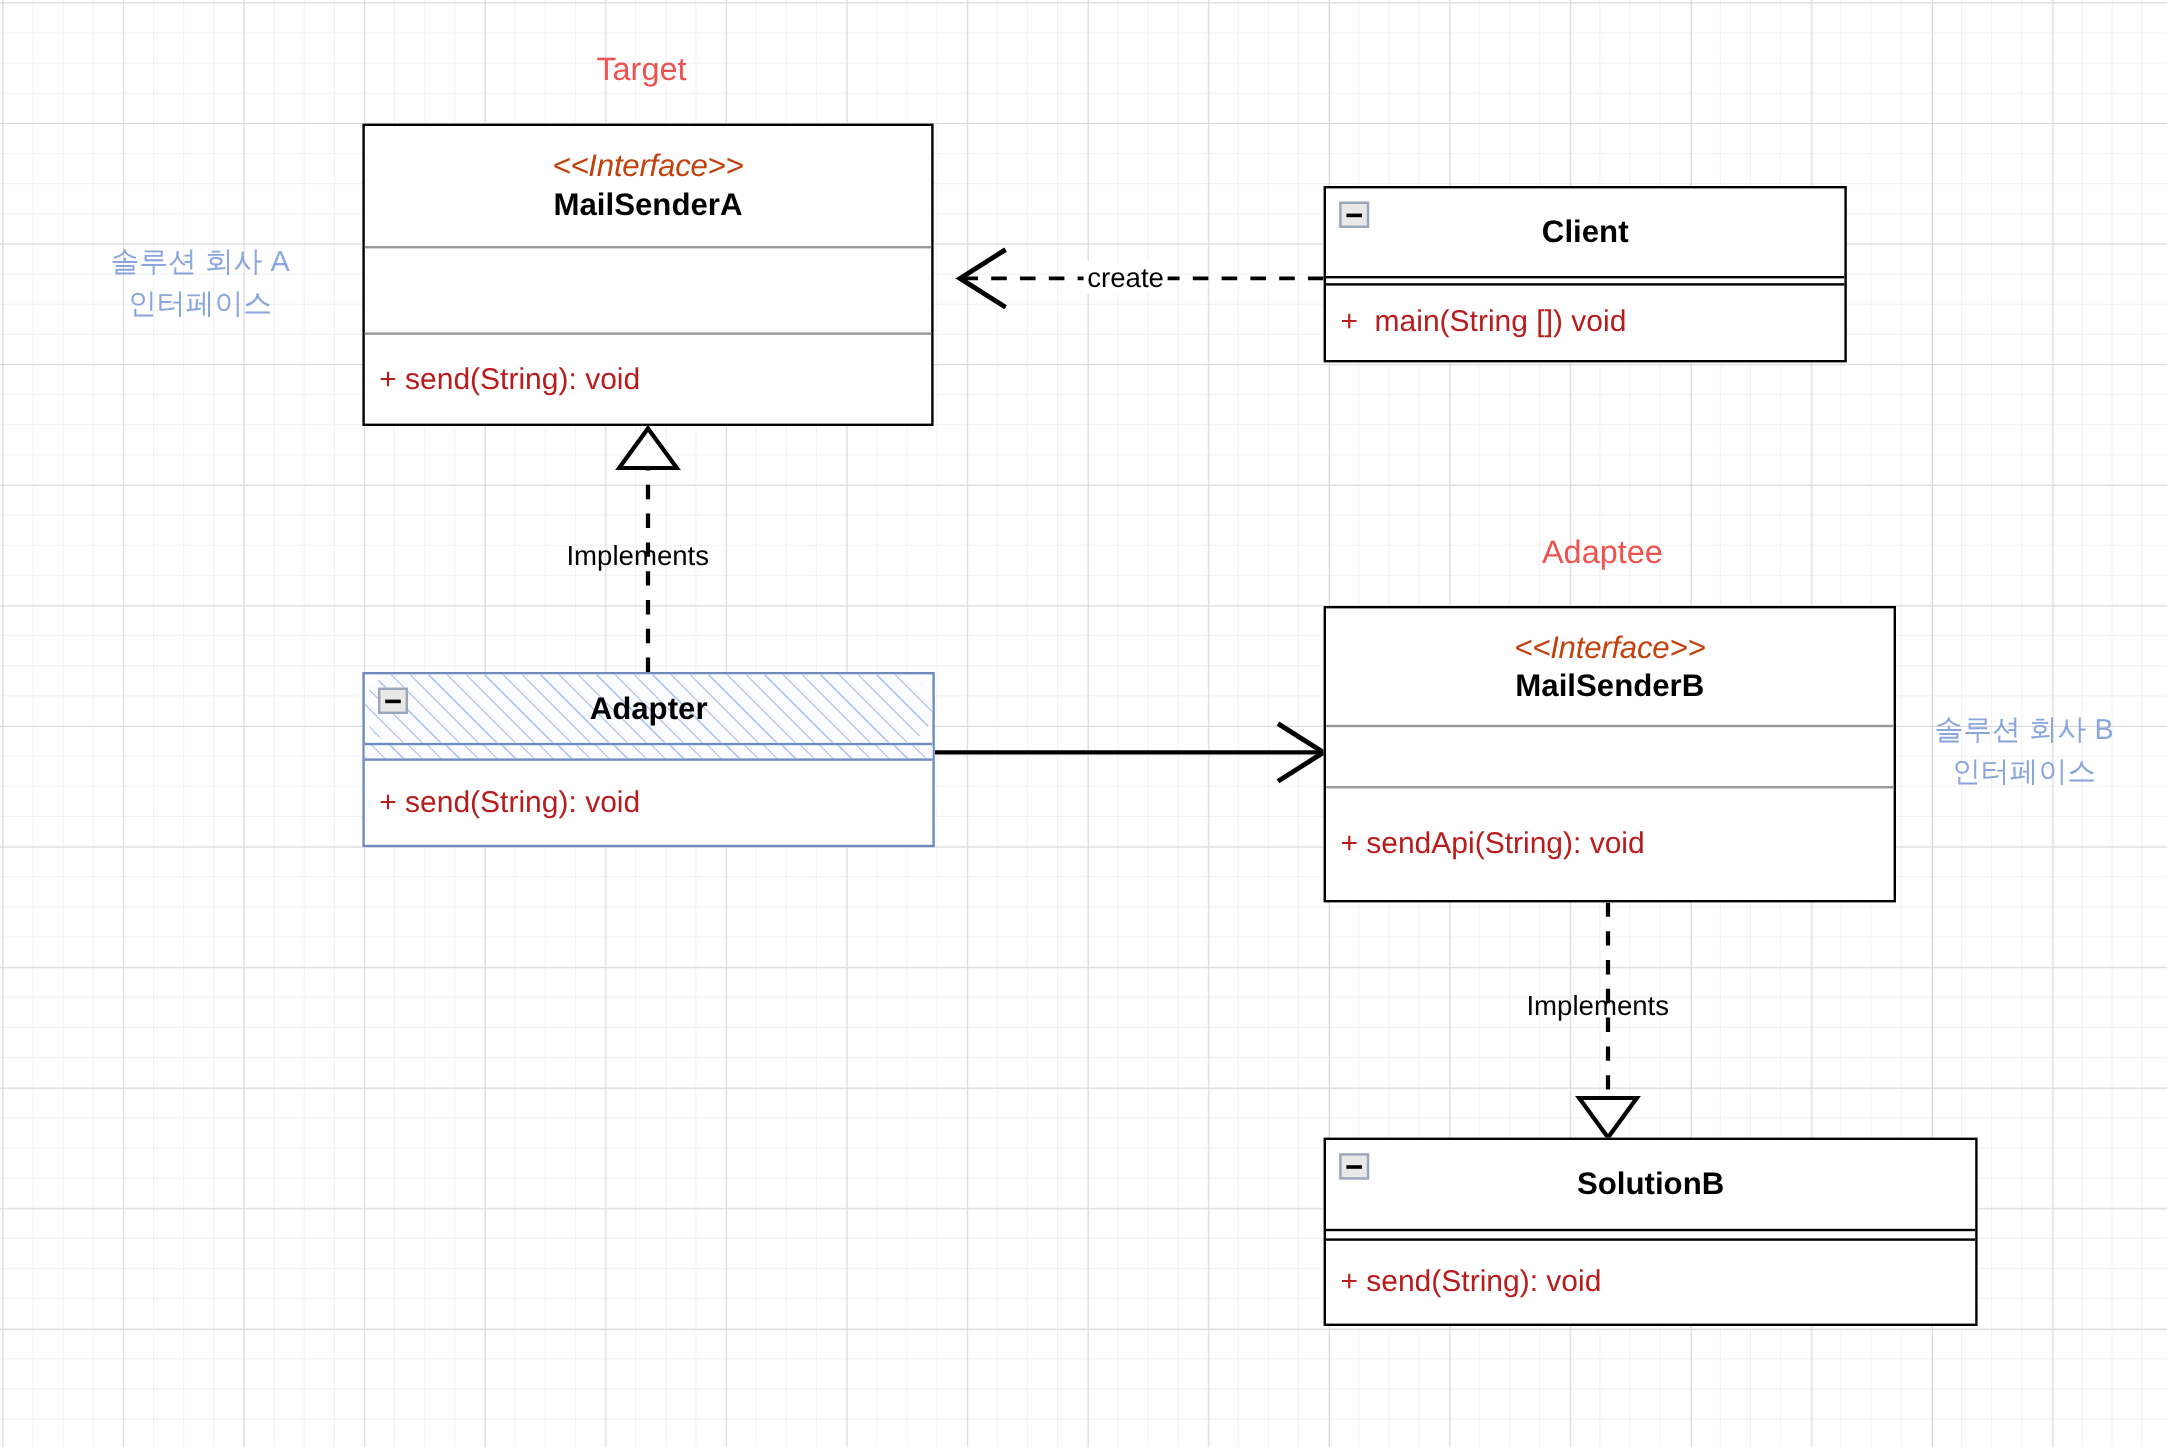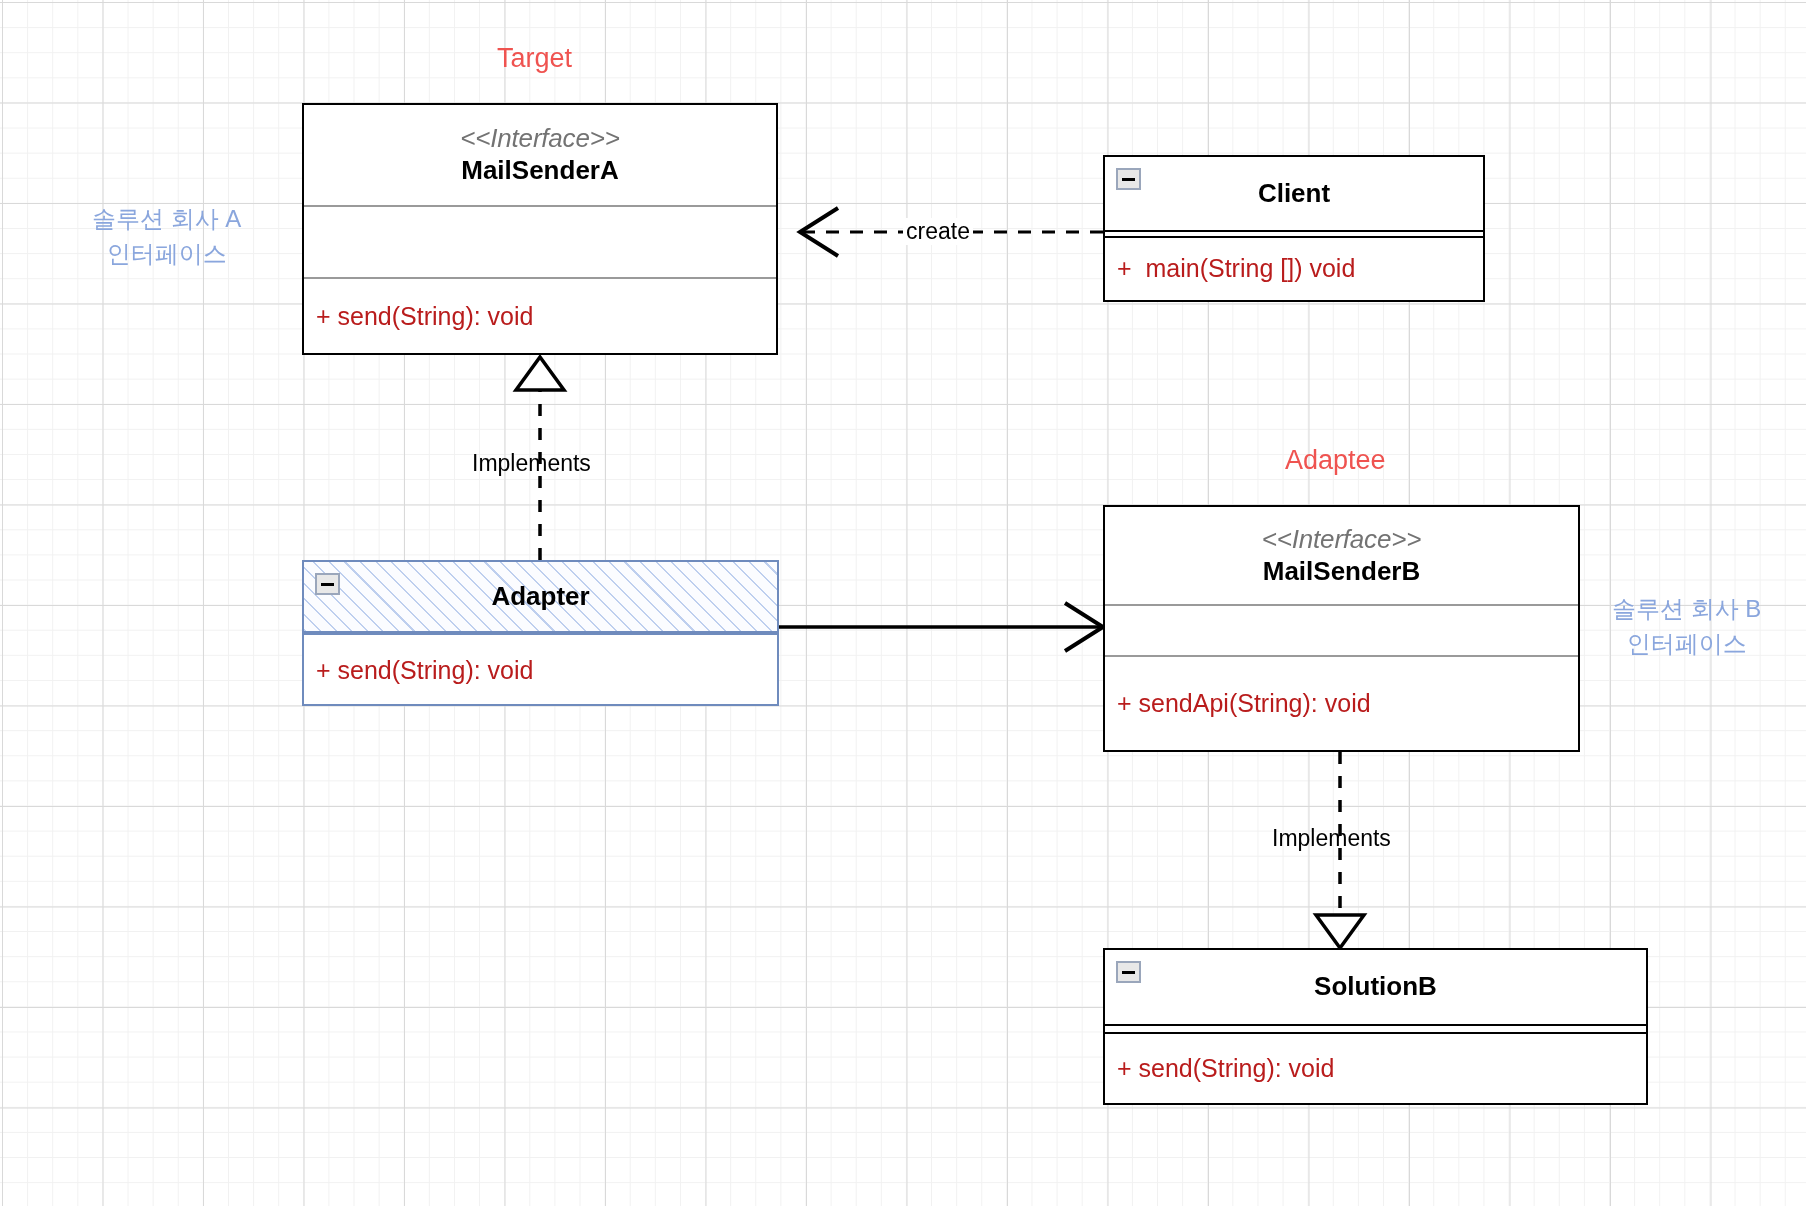--- a/index.html
+++ b/index.html
@@ -49,21 +49,21 @@
     display: flex;
     flex-direction: column;
     align-items: center;
     justify-content: center;
     text-align: center;
     box-sizing: border-box;
   }
   .stereotype {
     font-style: italic;
     font-size: 26px;
-    color: #737373;
+    color: #c2410c;
     line-height: 1.22;
     letter-spacing: -0.2px;
   }
   .cls-name {
     font-weight: bold;
     font-size: 26px;
     color: #000;
     line-height: 1.22;
   }
 
@@ -215,35 +215,35 @@
     <div class="cmp-name" style="height:100px;">
       <div class="stereotype">&lt;&lt;Interface&gt;&gt;</div>
       <div class="cls-name">MailSenderA</div>
     </div>
     <div class="cmp-attrs"></div>
     <div class="cmp-ops" style="height:76px;">
       <div class="op-text">+ send(String): void</div>
     </div>
   </div>
 
-  <div class="uml-box" style="left:1103px; top:155px; width:382px; height:147px;">
+  <div class="uml-box" style="left:1103px; top:155px; width:436px; height:147px;">
     <div class="cmp-name" style="height:73px;">
       <div class="collapse-box">
           <i></i>
         </div>
       <div class="cls-name">Client</div>
     </div>
     <div class="cmp-attrs thin" style="height:6px;"></div>
     <div class="cmp-ops dark" style="height:63px;">
       <div class="op-text">+  main(String []) void</div>
     </div>
   </div>
 
   <div class="uml-box selected" style="left:302px; top:560px; width:477px; height:146px;">
-    <div class="cmp-name hatch" style="height:69px;">
+    <div class="cmp-name hatch" style="height:57px;border-radius:27px;">
       <div class="collapse-box">
           <i></i>
         </div>
       <div class="cls-name">Adapter</div>
     </div>
     <div class="cmp-attrs blue hatch" style="height:12px;"></div>
     <div class="cmp-ops blue" style="height:72px;">
       <div class="op-text">+ send(String): void</div>
     </div>
   </div>

